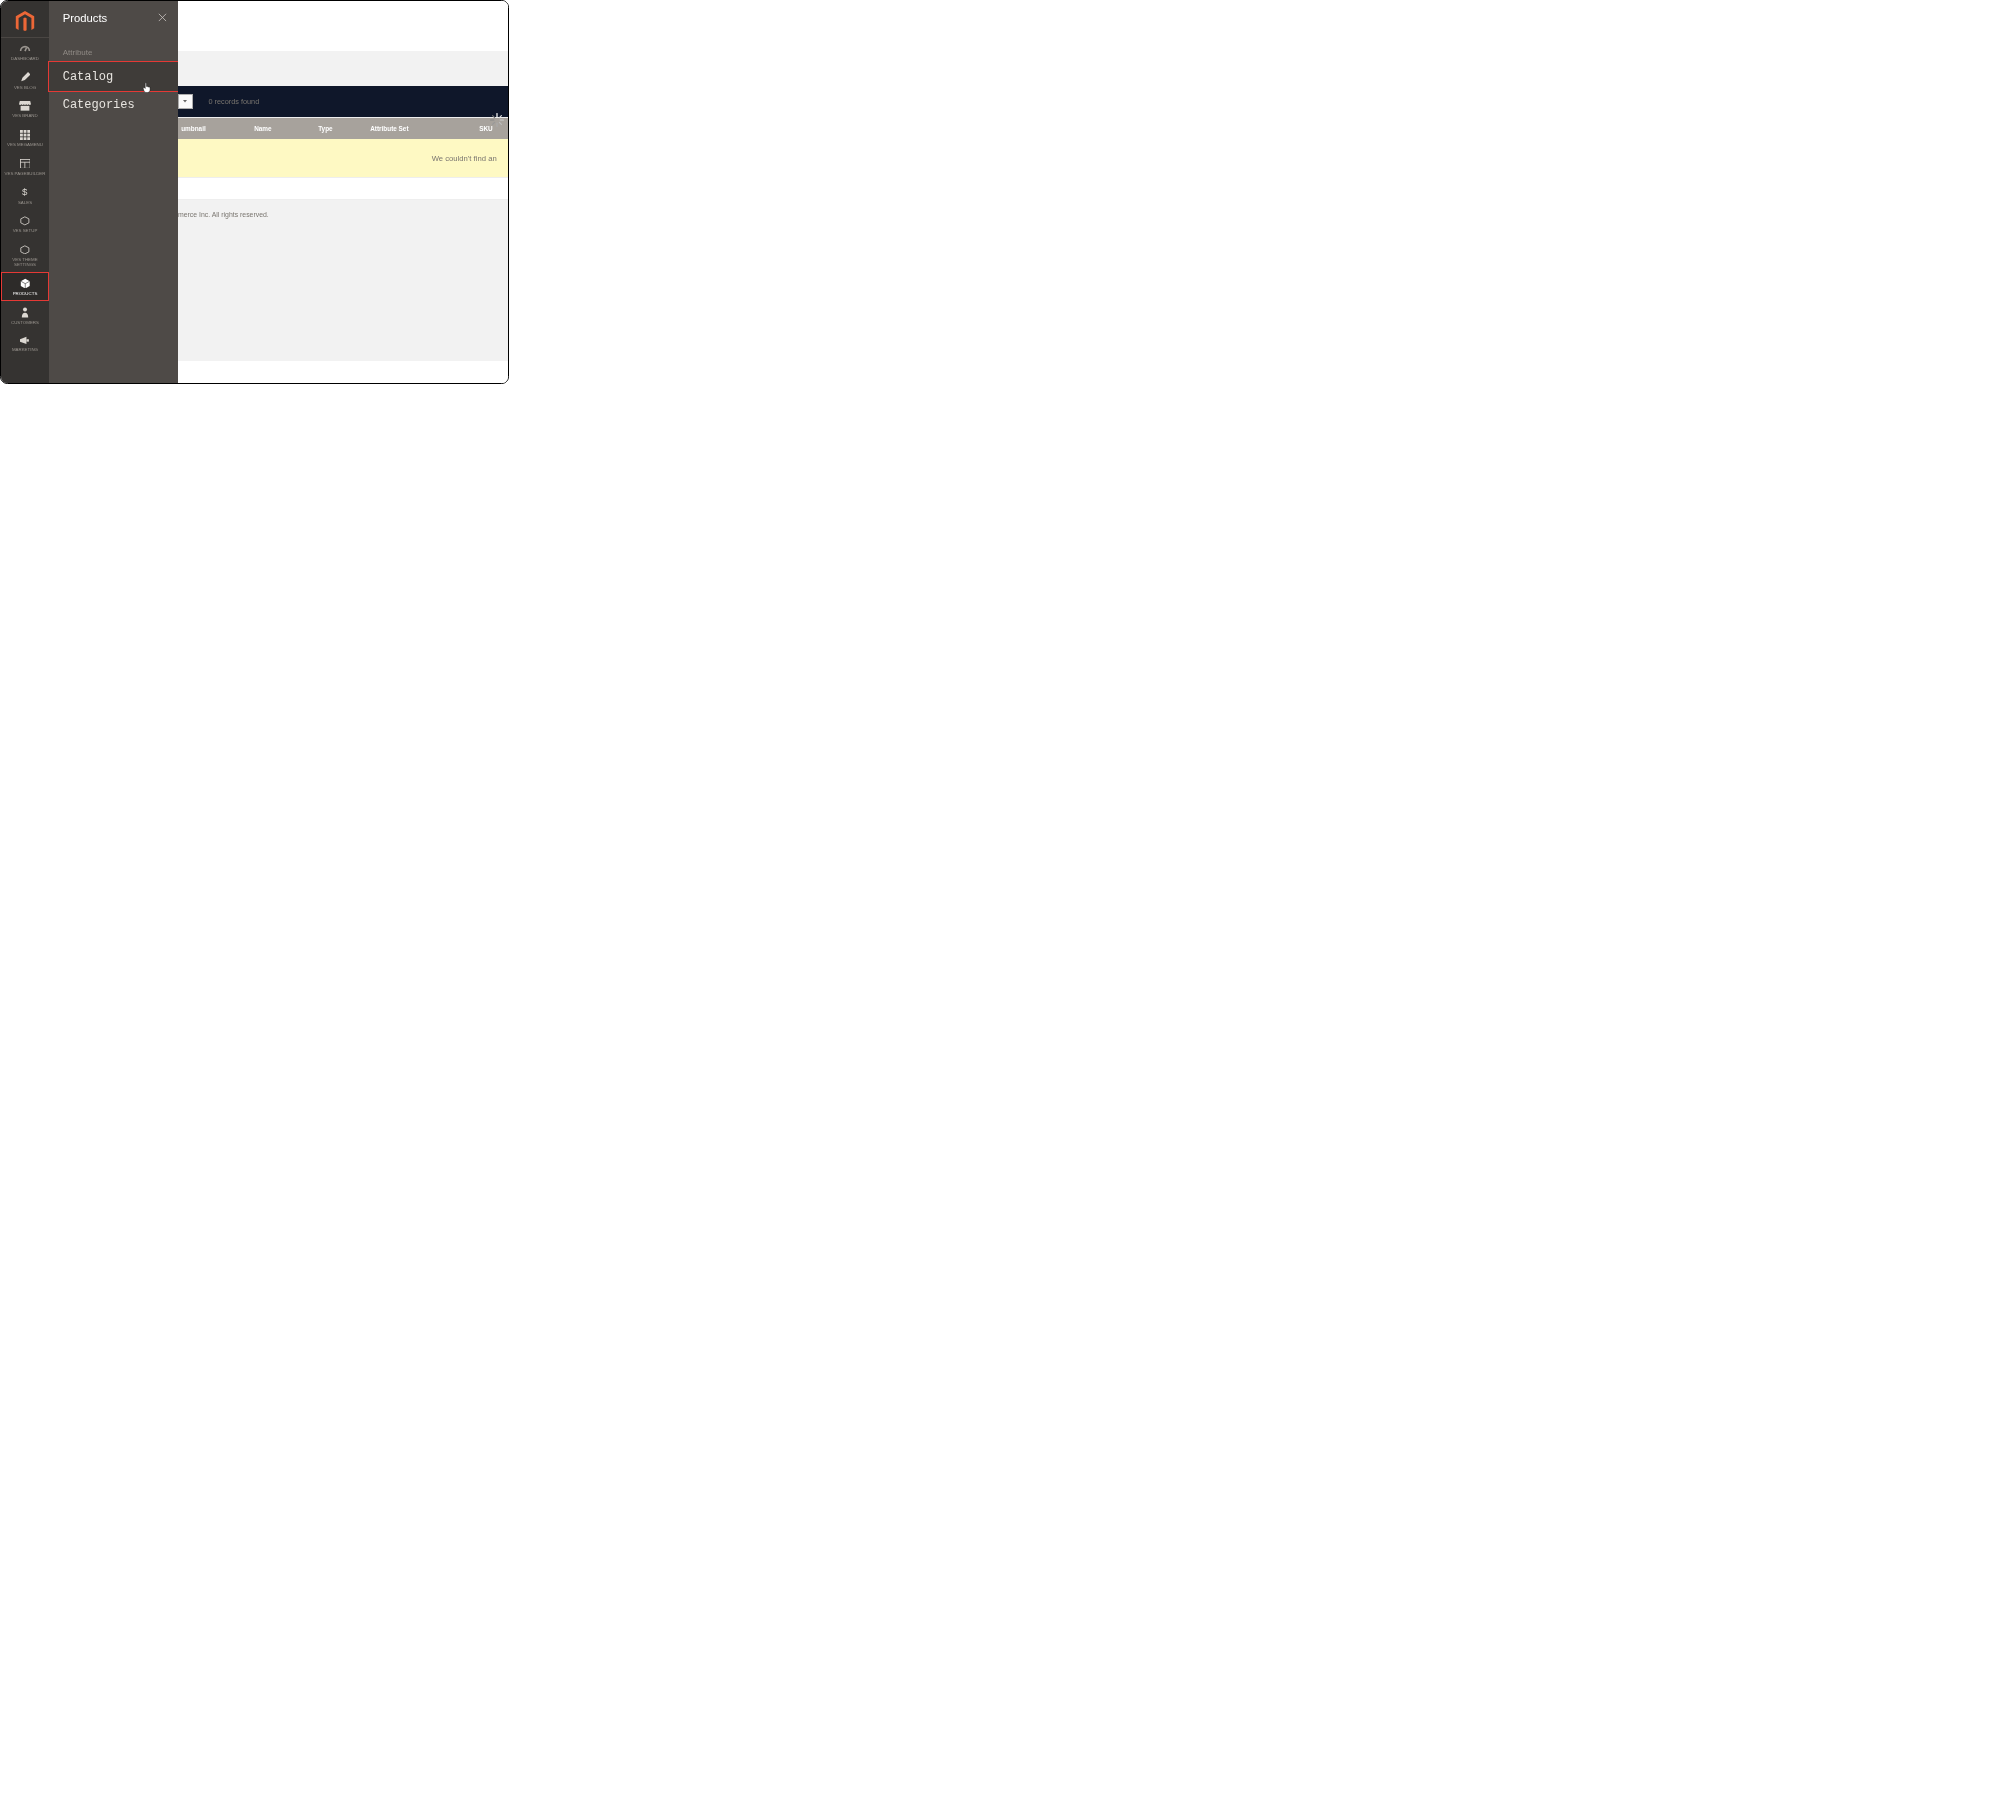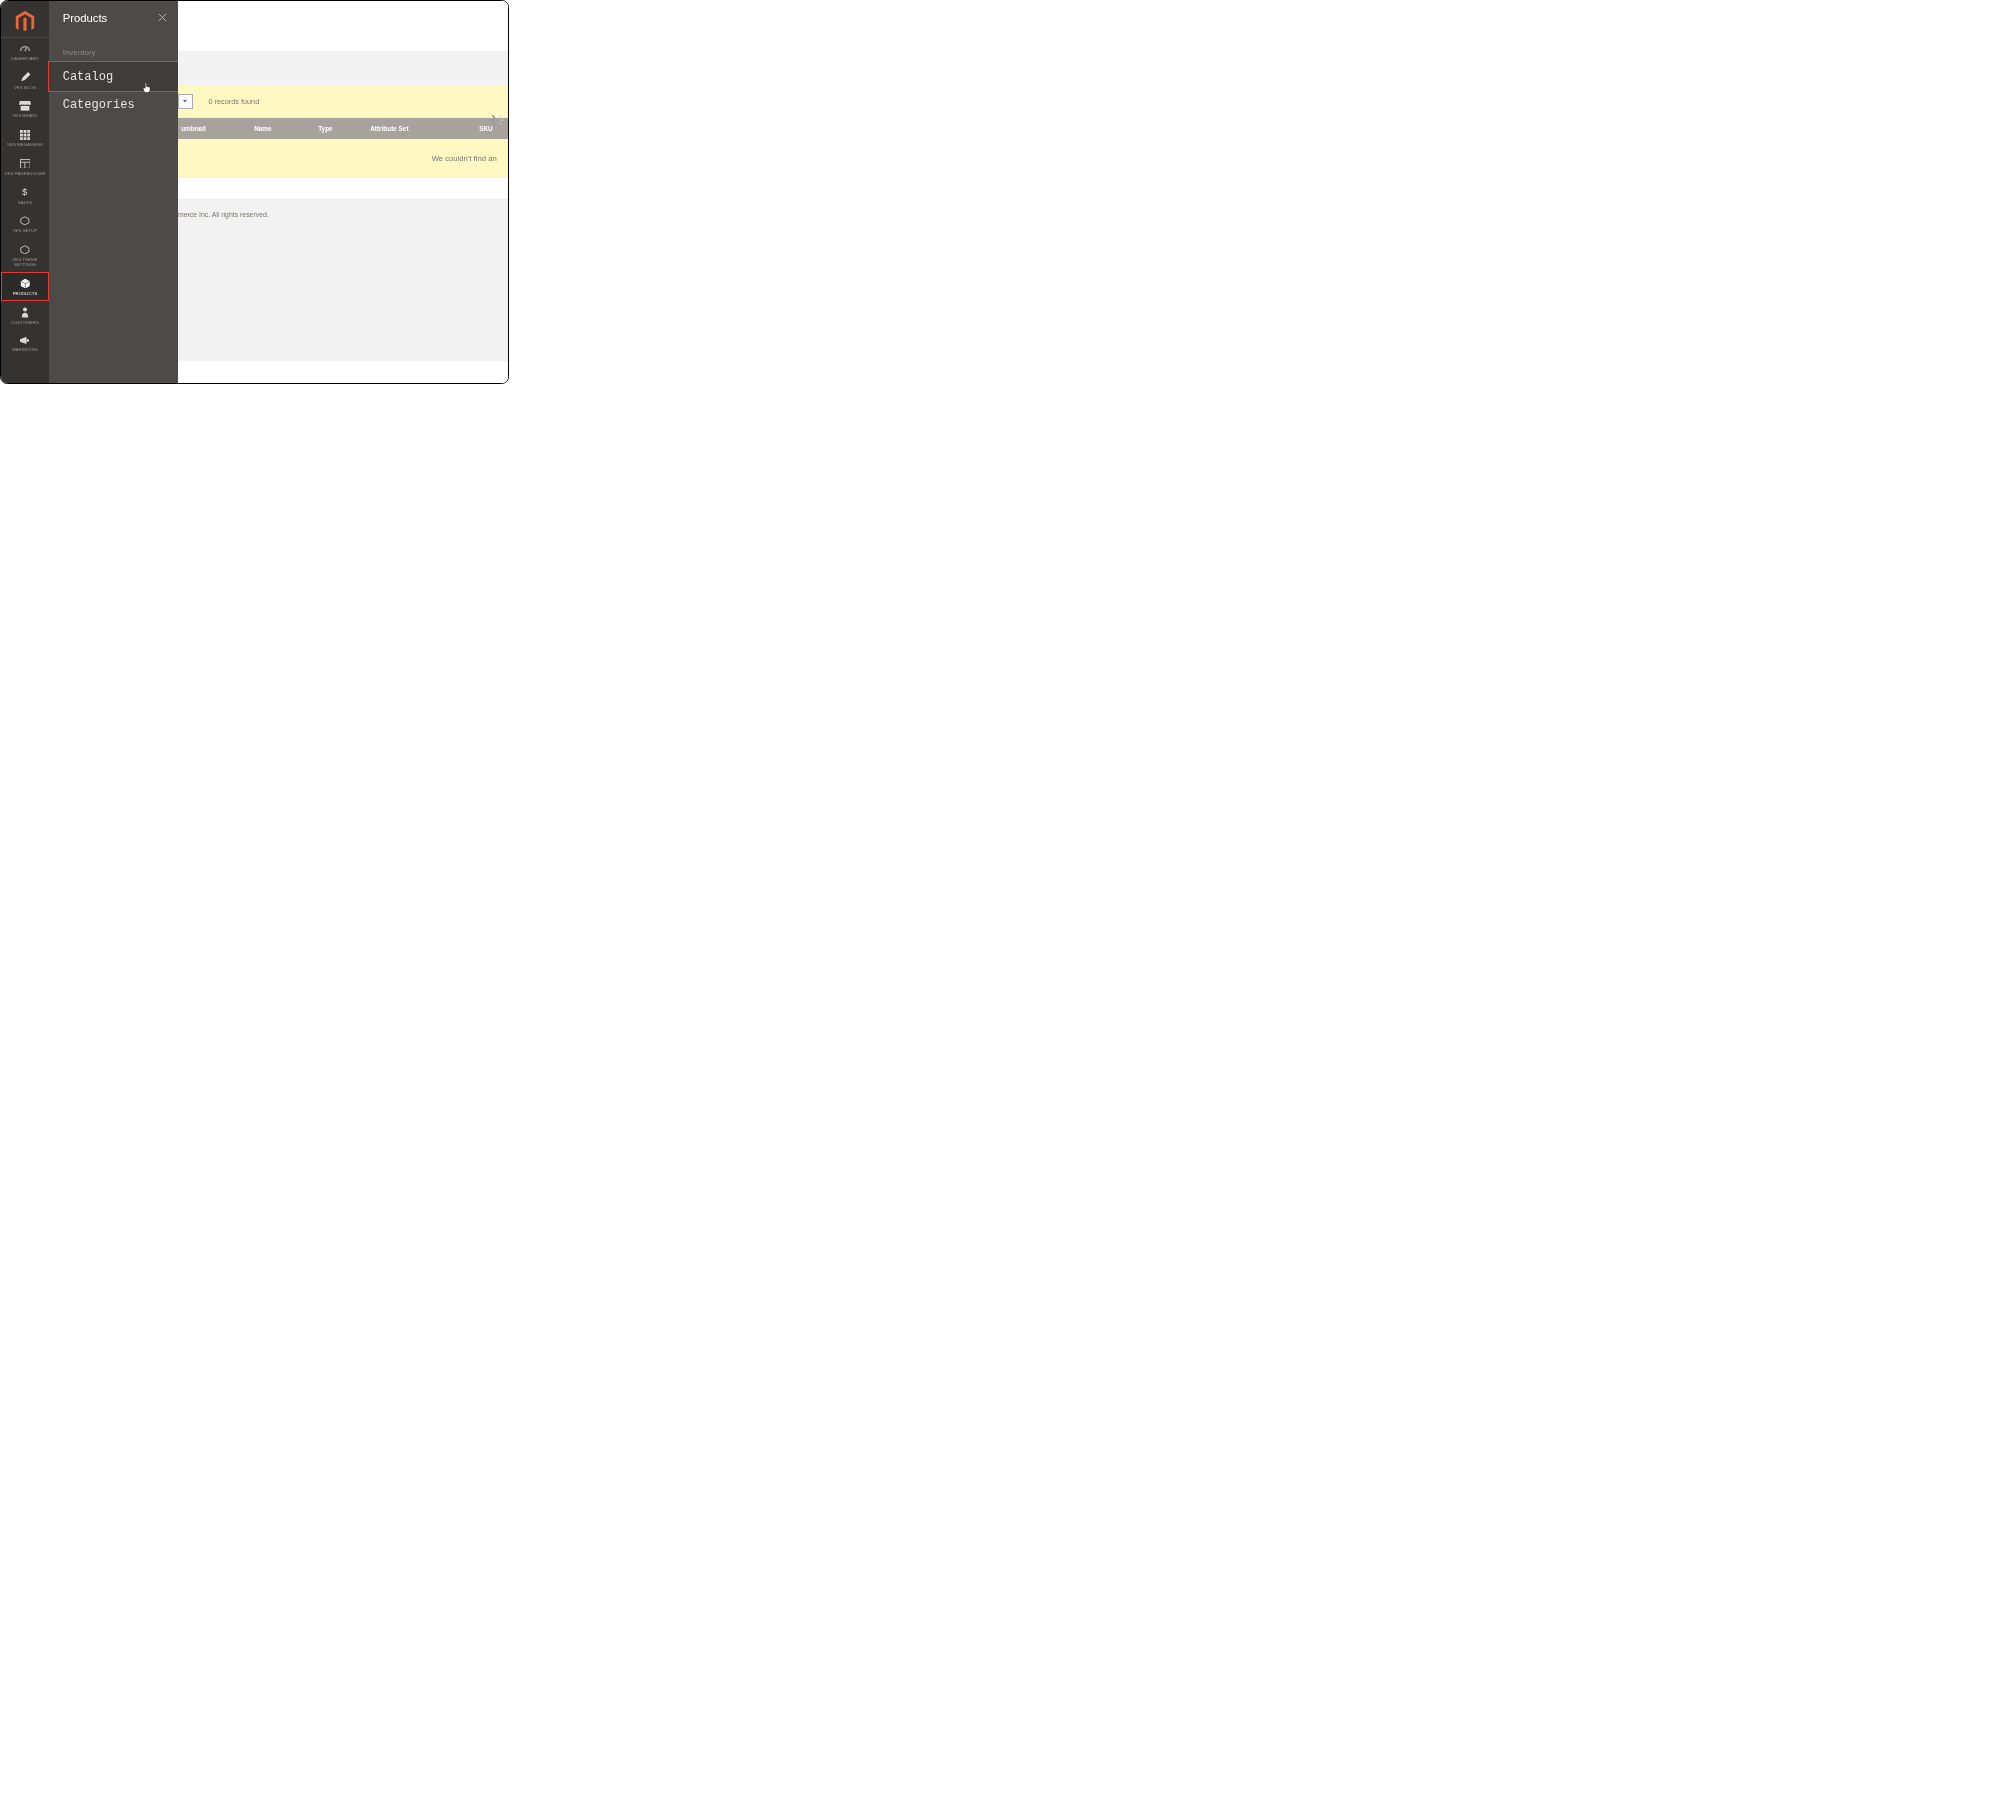--- a/index.html
+++ b/index.html
@@ -113,21 +113,21 @@
     background: #fff;
   }
   .content-band {
     height: 35px;
     background: #f2f2f2;
   }
   .records-row {
     display: flex;
     align-items: center;
     height: 32px;
-    background: #fef9c3;
+    background: #0f172a;
     border-bottom: 0.4px solid #eee;
     padding-left: 0;
   }
   .dropdown-caret-box {
     width: 14.5px; height: 15.3px;
     border: 0.4px solid #adadad;
     background: #fafafa;
     display:flex; align-items:center; justify-content:center;
     color:#666; font-size:4.8px;
     margin-right: 16px;
@@ -288,21 +288,21 @@
   <aside class="submenu">
     <div class="submenu-header">
       <div class="submenu-title">Products</div>
       <div class="close-btn">
         <svg width="8.9" height="8.9" viewBox="0 0 22 22">
           <line x1="2" y1="2" x2="20" y2="20" stroke="#c8c4bf" stroke-width="2"></line>
           <line x1="20" y1="2" x2="2" y2="20" stroke="#c8c4bf" stroke-width="2"></line>
         </svg>
       </div>
     </div>
-    <div class="submenu-section-label">Inventory</div>
+    <div class="submenu-section-label">Attribute</div>
     <div class="submenu-item hover highlight">
       <span>Catalog</span>
     </div>
     <div class="submenu-item">
       <span>Categories</span>
     </div>
 
     <svg class="cursor-hand" width="9.7" height="11.3" viewBox="0 0 24 28">
       <path fill="#fff" stroke="#000" stroke-width="1" d="M9 2 Q11 2 11 4 L11 11 Q13 10 14 12 Q16 11 17 13 Q19 12 20 14 L20 20 Q20 26 14 26 L10 26 Q6 26 5 22 L3 16 Q3 13 6 14 L8 16 L8 4 Q8 2 9 2 Z"></path>
     </svg>

